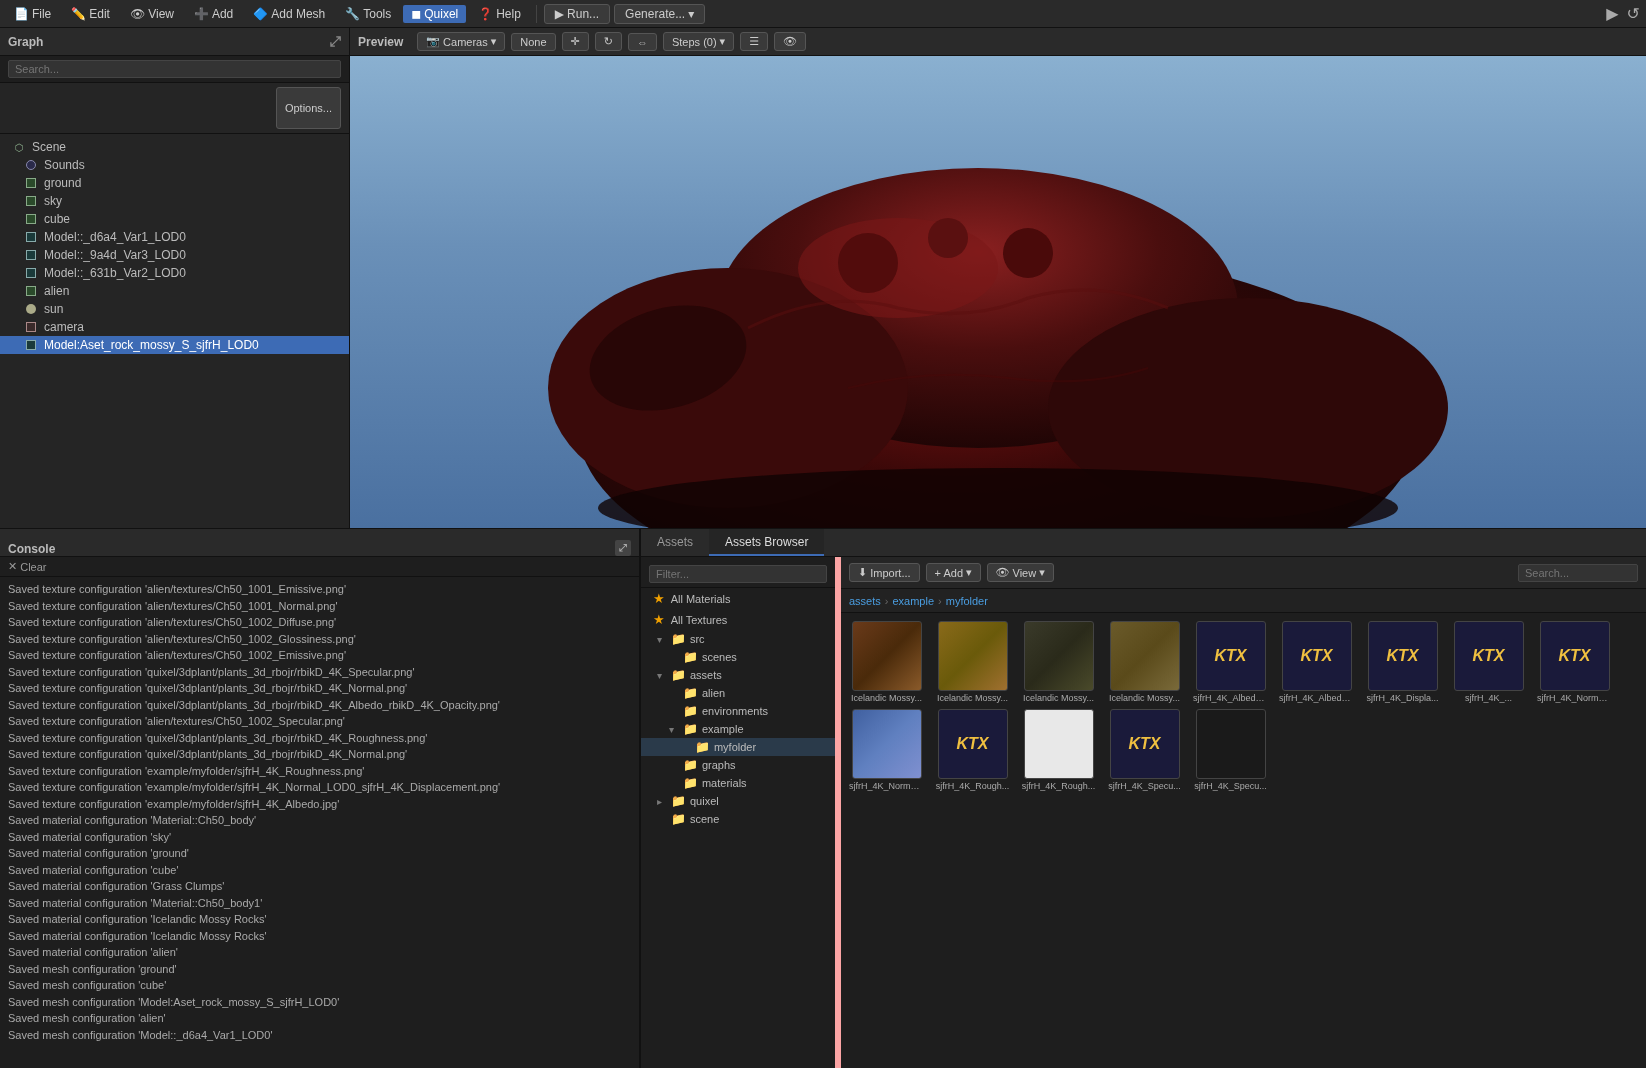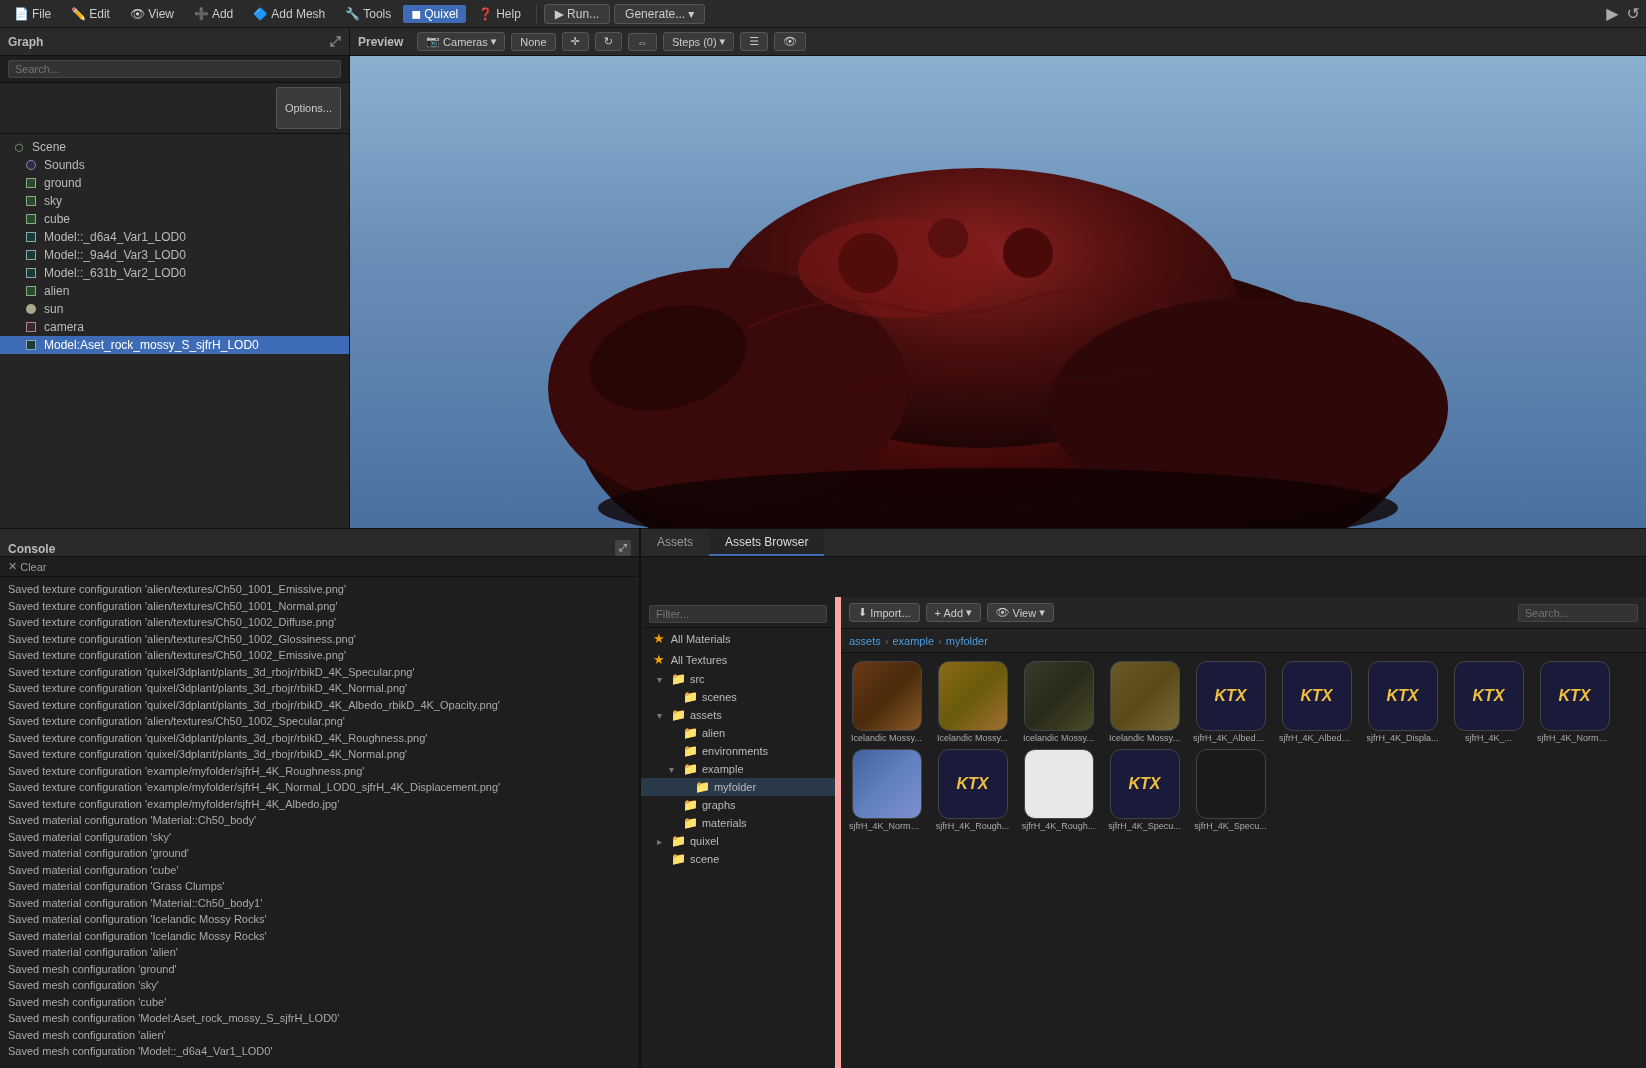--- a/index.html
+++ b/index.html
@@ -296,21 +296,20 @@
     #console-content div { white-space: nowrap; overflow: hidden; text-overflow: ellipsis; }
 
     
     #assets-panel {
       flex: 1;
       background: #1e1e1e;
       border-top: 1px solid #111;
       display: flex;
       flex-direction: column;
       min-width: 0;
-      gap: 40px;
     }
     #assets-tabs {
       height: 28px;
       background: #2a2a2a;
       display: flex;
       align-items: stretch;
       border-bottom: 1px solid #111;
     }
     .assets-tab {
       padding: 0 16px;
@@ -438,21 +437,21 @@
     }
     .asset-thumb {
       width: 75px;
       cursor: pointer;
       text-align: center;
     }
     .thumb-img {
       width: 70px;
       height: 70px;
       border: 1px solid #444;
-      border-radius: 11px;
+      border-radius: 3px;
       overflow: hidden;
       margin: 0 auto;
       display: block;
     }
     .thumb-label {
       font-size: 9px;
       color: #aaa;
       margin-top: 2px;
       overflow: hidden;
       text-overflow: ellipsis;
@@ -733,21 +732,20 @@
           <div>Saved material configuration 'Material::Ch50_body'</div>
           <div>Saved material configuration 'sky'</div>
           <div>Saved material configuration 'ground'</div>
           <div>Saved material configuration 'cube'</div>
           <div>Saved material configuration 'Grass Clumps'</div>
           <div>Saved material configuration 'Material::Ch50_body1'</div>
           <div>Saved material configuration 'Icelandic Mossy Rocks'</div>
           <div>Saved material configuration 'Icelandic Mossy Rocks'</div>
           <div>Saved material configuration 'alien'</div>
           <div>Saved mesh configuration 'ground'</div>
-          <div>Saved mesh configuration 'sky'</div>
           <div>Saved mesh configuration 'cube'</div>
           <div>Saved mesh configuration 'Model:Aset_rock_mossy_S_sjfrH_LOD0'</div>
           <div>Saved mesh configuration 'alien'</div>
           <div>Saved mesh configuration 'Model::_d6a4_Var1_LOD0'</div>
         </div>
     </div>
 
     <div class="vert-divider"></div>
 
     <div id="assets-panel">

